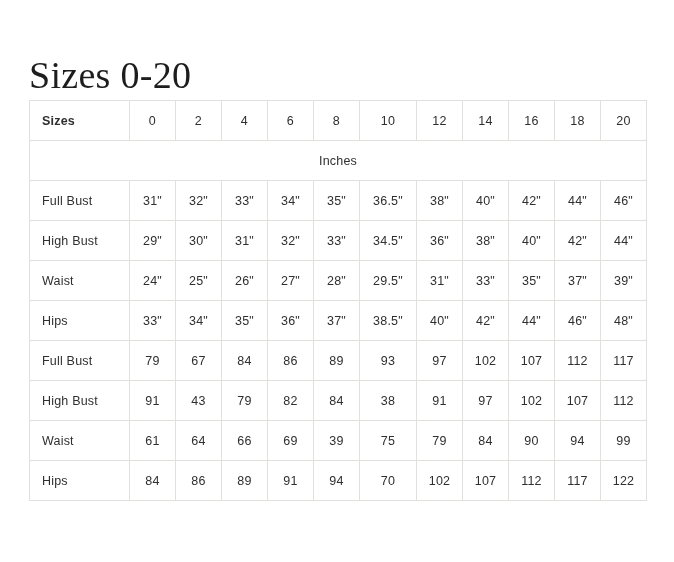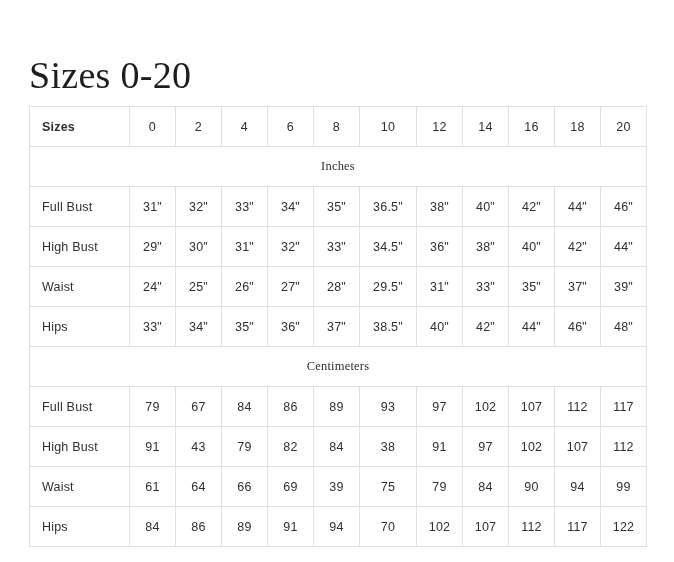--- a/index.html
+++ b/index.html
@@ -24,21 +24,21 @@
     font-weight: 400;
     letter-spacing: 0.3px;
     color: #1d1d1d;
     white-space: nowrap;
     margin-top: 43px;
   }
 
   #size-chart-table {
     position: absolute;
     left: 29px;
-    top: 106px;
+    top: 100px;
     width: 614px;
     border-collapse: collapse;
     table-layout: fixed;
     background: #ffffff;
   }
 
   #size-chart-table td,
   #size-chart-table th {
     border: 1px solid #e2e0dd;
     font-weight: 400;
@@ -81,21 +81,20 @@
     border-right: 1px solid #e2e0dd;
     border-top: 1px solid #e2e0dd;
     border-bottom: 1px solid #e2e0dd;
     text-align: left;
     padding-left: 12px;
     font-weight: 400;
     font-size: 12.5px;
     color: #2f2f2f;
     letter-spacing: 0.2px;
     height: 37px;
-    font-family: Liberation Serif, serif;
   }
 
   .data-cell {
     font-size: 12.5px;
     letter-spacing: 0.2px;
     color: #3a3a3a;
   }
 </style>
 </head>
 <body>
@@ -193,23 +192,20 @@
       <td class="data-cell">36"</td>
       <td class="data-cell">37"</td>
       <td class="data-cell">38.5"</td>
       <td class="data-cell">40"</td>
       <td class="data-cell">42"</td>
       <td class="data-cell">44"</td>
       <td class="data-cell">46"</td>
       <td class="data-cell">48"</td>
     </tr>
 
-    <tr class="section-band">
-      <td colspan="12">Centimeters</td>
-    </tr>
 
     <tr>
       <td class="col-label">Full Bust</td>
       <td class="data-cell">79</td>
       <td class="data-cell">67</td>
       <td class="data-cell">84</td>
       <td class="data-cell">86</td>
       <td class="data-cell">89</td>
       <td class="data-cell">93</td>
       <td class="data-cell">97</td>

